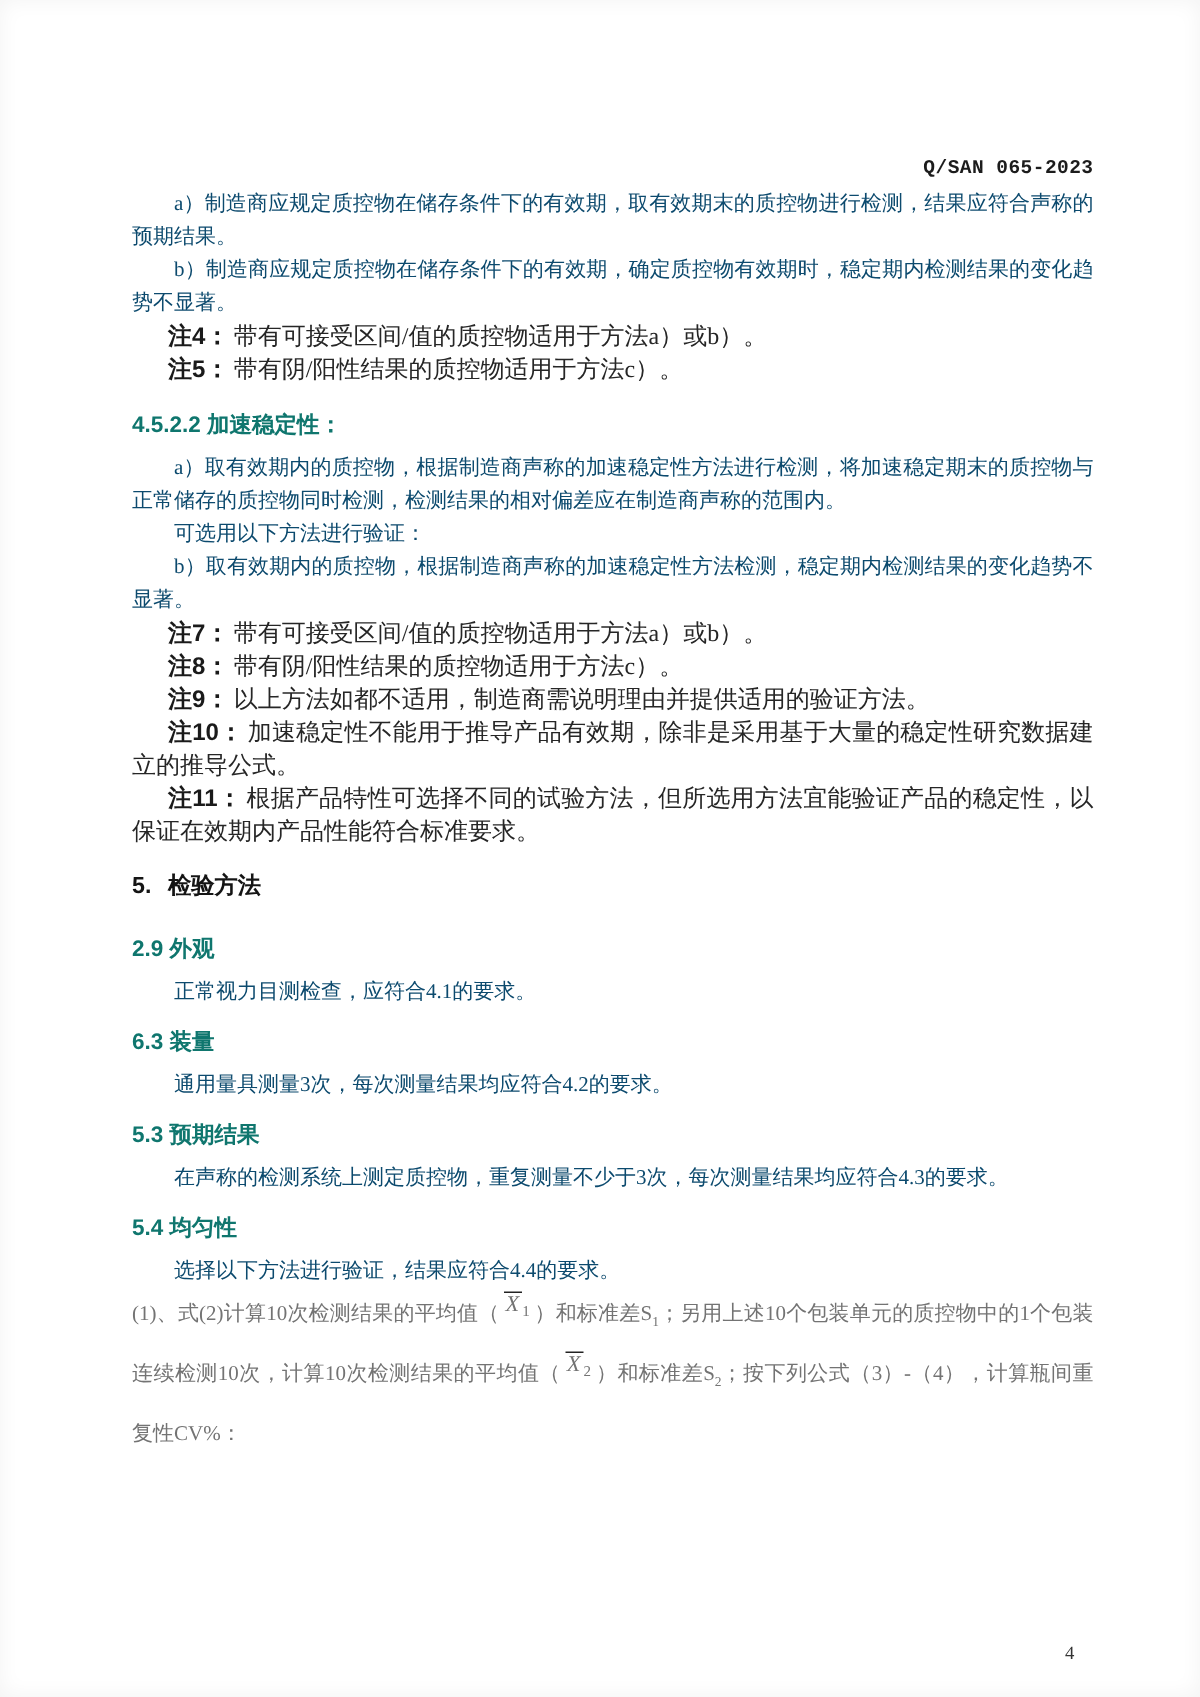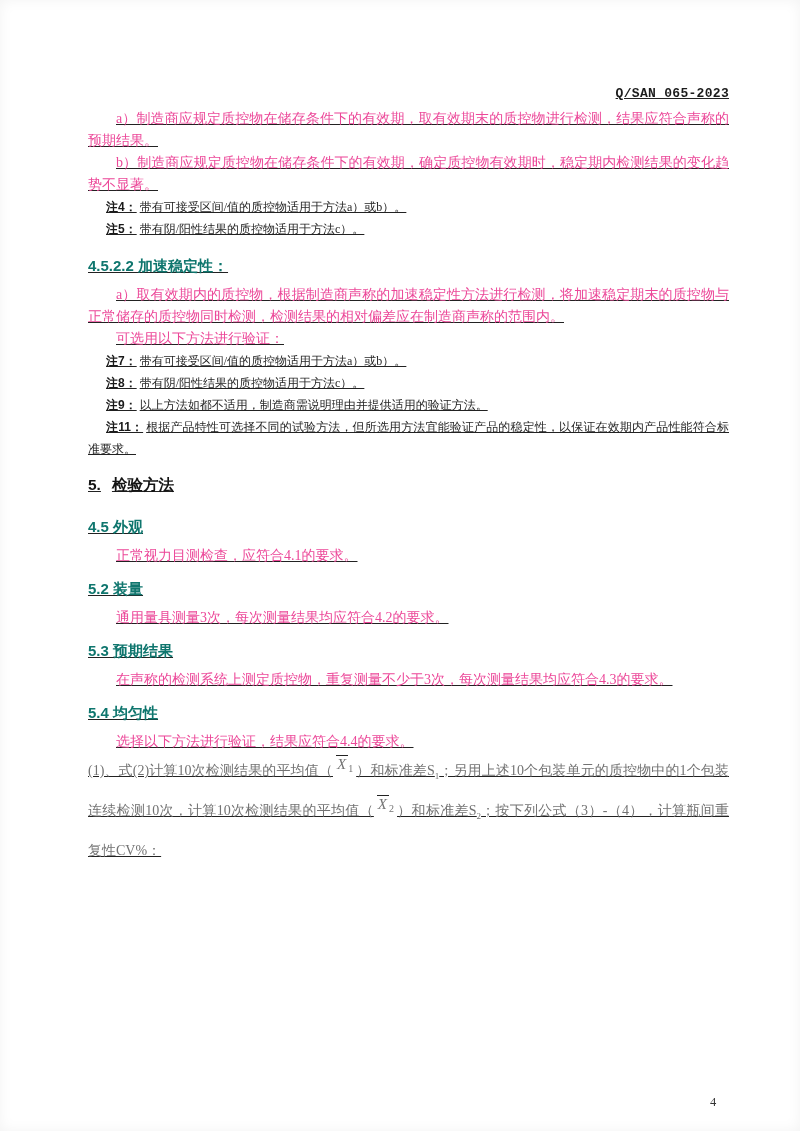--- a/index.html
+++ b/index.html
@@ -8,35 +8,35 @@
     background:#ffffff;
     font-family:"Liberation Serif","DejaVu Serif",serif;
     color:#222;
     overflow:hidden;
   }
   .page{
     position:absolute;inset:0;background:#fff;
     box-shadow:inset 0 0 14px rgba(0,0,0,0.05);
   }
   .content{
-    position:absolute;left:88px;top:86px;width:641px;text-decoration:underline;
+    position:absolute;left:88px;top:104px;width:641px;
   }
   .doc-number{
     text-align:right;
     font-family:"Liberation Mono","DejaVu Sans Mono",monospace;
     font-weight:700;font-size:13px;line-height:16px;
     margin:0 0 6px 0;color:#1c1c1c;letter-spacing:.3px;
   }
   p{margin:0;}
   .body-p{
     font-size:14px;line-height:22px;text-align:justify;
-    text-indent:2em;color:#ec4899;
+    text-indent:2em;color:#0c4a6e;
   }
   .note{
-    font-size:12px;line-height:22px;text-align:justify;
+    font-size:16px;line-height:22px;text-align:justify;
     text-indent:1.5em;color:#262626;
   }
   .note-label{
     font-family:"Liberation Sans","DejaVu Sans",sans-serif;
     font-weight:700;margin-right:3px;color:#1a1a1a;
   }
   .h-sub{
     font-family:"Liberation Sans","DejaVu Sans",sans-serif;
     font-weight:700;font-size:15px;line-height:20px;
     color:#0f766e;margin:12px 0 8px 0;
@@ -80,32 +80,34 @@
     <p class="body-p">a）制造商应规定质控物在储存条件下的有效期，取有效期末的质控物进行检测，结果应符合声称的预期结果。</p>
     <p class="body-p">b）制造商应规定质控物在储存条件下的有效期，确定质控物有效期时，稳定期内检测结果的变化趋势不显著。</p>
 
     <p class="note"><span class="note-label">注4：</span><span>带有可接受区间/值的质控物适用于方法a）或b）。</span></p>
     <p class="note"><span class="note-label">注5：</span><span>带有阴/阳性结果的质控物适用于方法c）。</span></p>
 
     <p class="h-sub first">4.5.2.2 加速稳定性：</p>
 
     <p class="body-p">a）取有效期内的质控物，根据制造商声称的加速稳定性方法进行检测，将加速稳定期末的质控物与正常储存的质控物同时检测，检测结果的相对偏差应在制造商声称的范围内。</p>
     <p class="body-p">可选用以下方法进行验证：</p>
+    <p class="body-p">b）取有效期内的质控物，根据制造商声称的加速稳定性方法检测，稳定期内检测结果的变化趋势不显著。</p>
 
     <p class="note"><span class="note-label">注7：</span><span>带有可接受区间/值的质控物适用于方法a）或b）。</span></p>
     <p class="note"><span class="note-label">注8：</span><span>带有阴/阳性结果的质控物适用于方法c）。</span></p>
     <p class="note"><span class="note-label">注9：</span><span>以上方法如都不适用，制造商需说明理由并提供适用的验证方法。</span></p>
+    <p class="note"><span class="note-label">注10：</span><span>加速稳定性不能用于推导产品有效期，除非是采用基于大量的稳定性研究数据建立的推导公式。</span></p>
     <p class="note"><span class="note-label">注11：</span><span>根据产品特性可选择不同的试验方法，但所选用方法宜能验证产品的稳定性，以保证在效期内产品性能符合标准要求。</span></p>
 
     <p class="h-sec"><span class="sec-num">5.</span><span>检验方法</span></p>
 
-    <p class="h-sub gap-top">4.5 外观</p>
+    <p class="h-sub gap-top">2.9 外观</p>
     <p class="body-p">正常视力目测检查，应符合4.1的要求。</p>
 
-    <p class="h-sub">5.2 装量</p>
+    <p class="h-sub">6.3 装量</p>
     <p class="body-p">通用量具测量3次，每次测量结果均应符合4.2的要求。</p>
 
     <p class="h-sub">5.3 预期结果</p>
     <p class="body-p">在声称的检测系统上测定质控物，重复测量不少于3次，每次测量结果均应符合4.3的要求。</p>
 
     <p class="h-sub">5.4 均匀性</p>
     <p class="body-p">选择以下方法进行验证，结果应符合4.4的要求。</p>
 
     <p class="formula-p"><span>(1)、式(2)计算10次检测结果的平均值（</span><span class="xbar"><span class="xbar-x">X</span><span class="xbar-sub">1</span></span><span>）和标准差S</span><sub class="s-sub">1</sub><span>；另用上述10个包装单元的质控物中的1个包装连续检测10次，计算10次检测结果的平均值（</span><span class="xbar"><span class="xbar-x">X</span><span class="xbar-sub">2</span></span><span>）和标准差S</span><sub class="s-sub">2</sub><span>；按下列公式（3）-（4），计算瓶间重复性CV%：</span></p>
 

